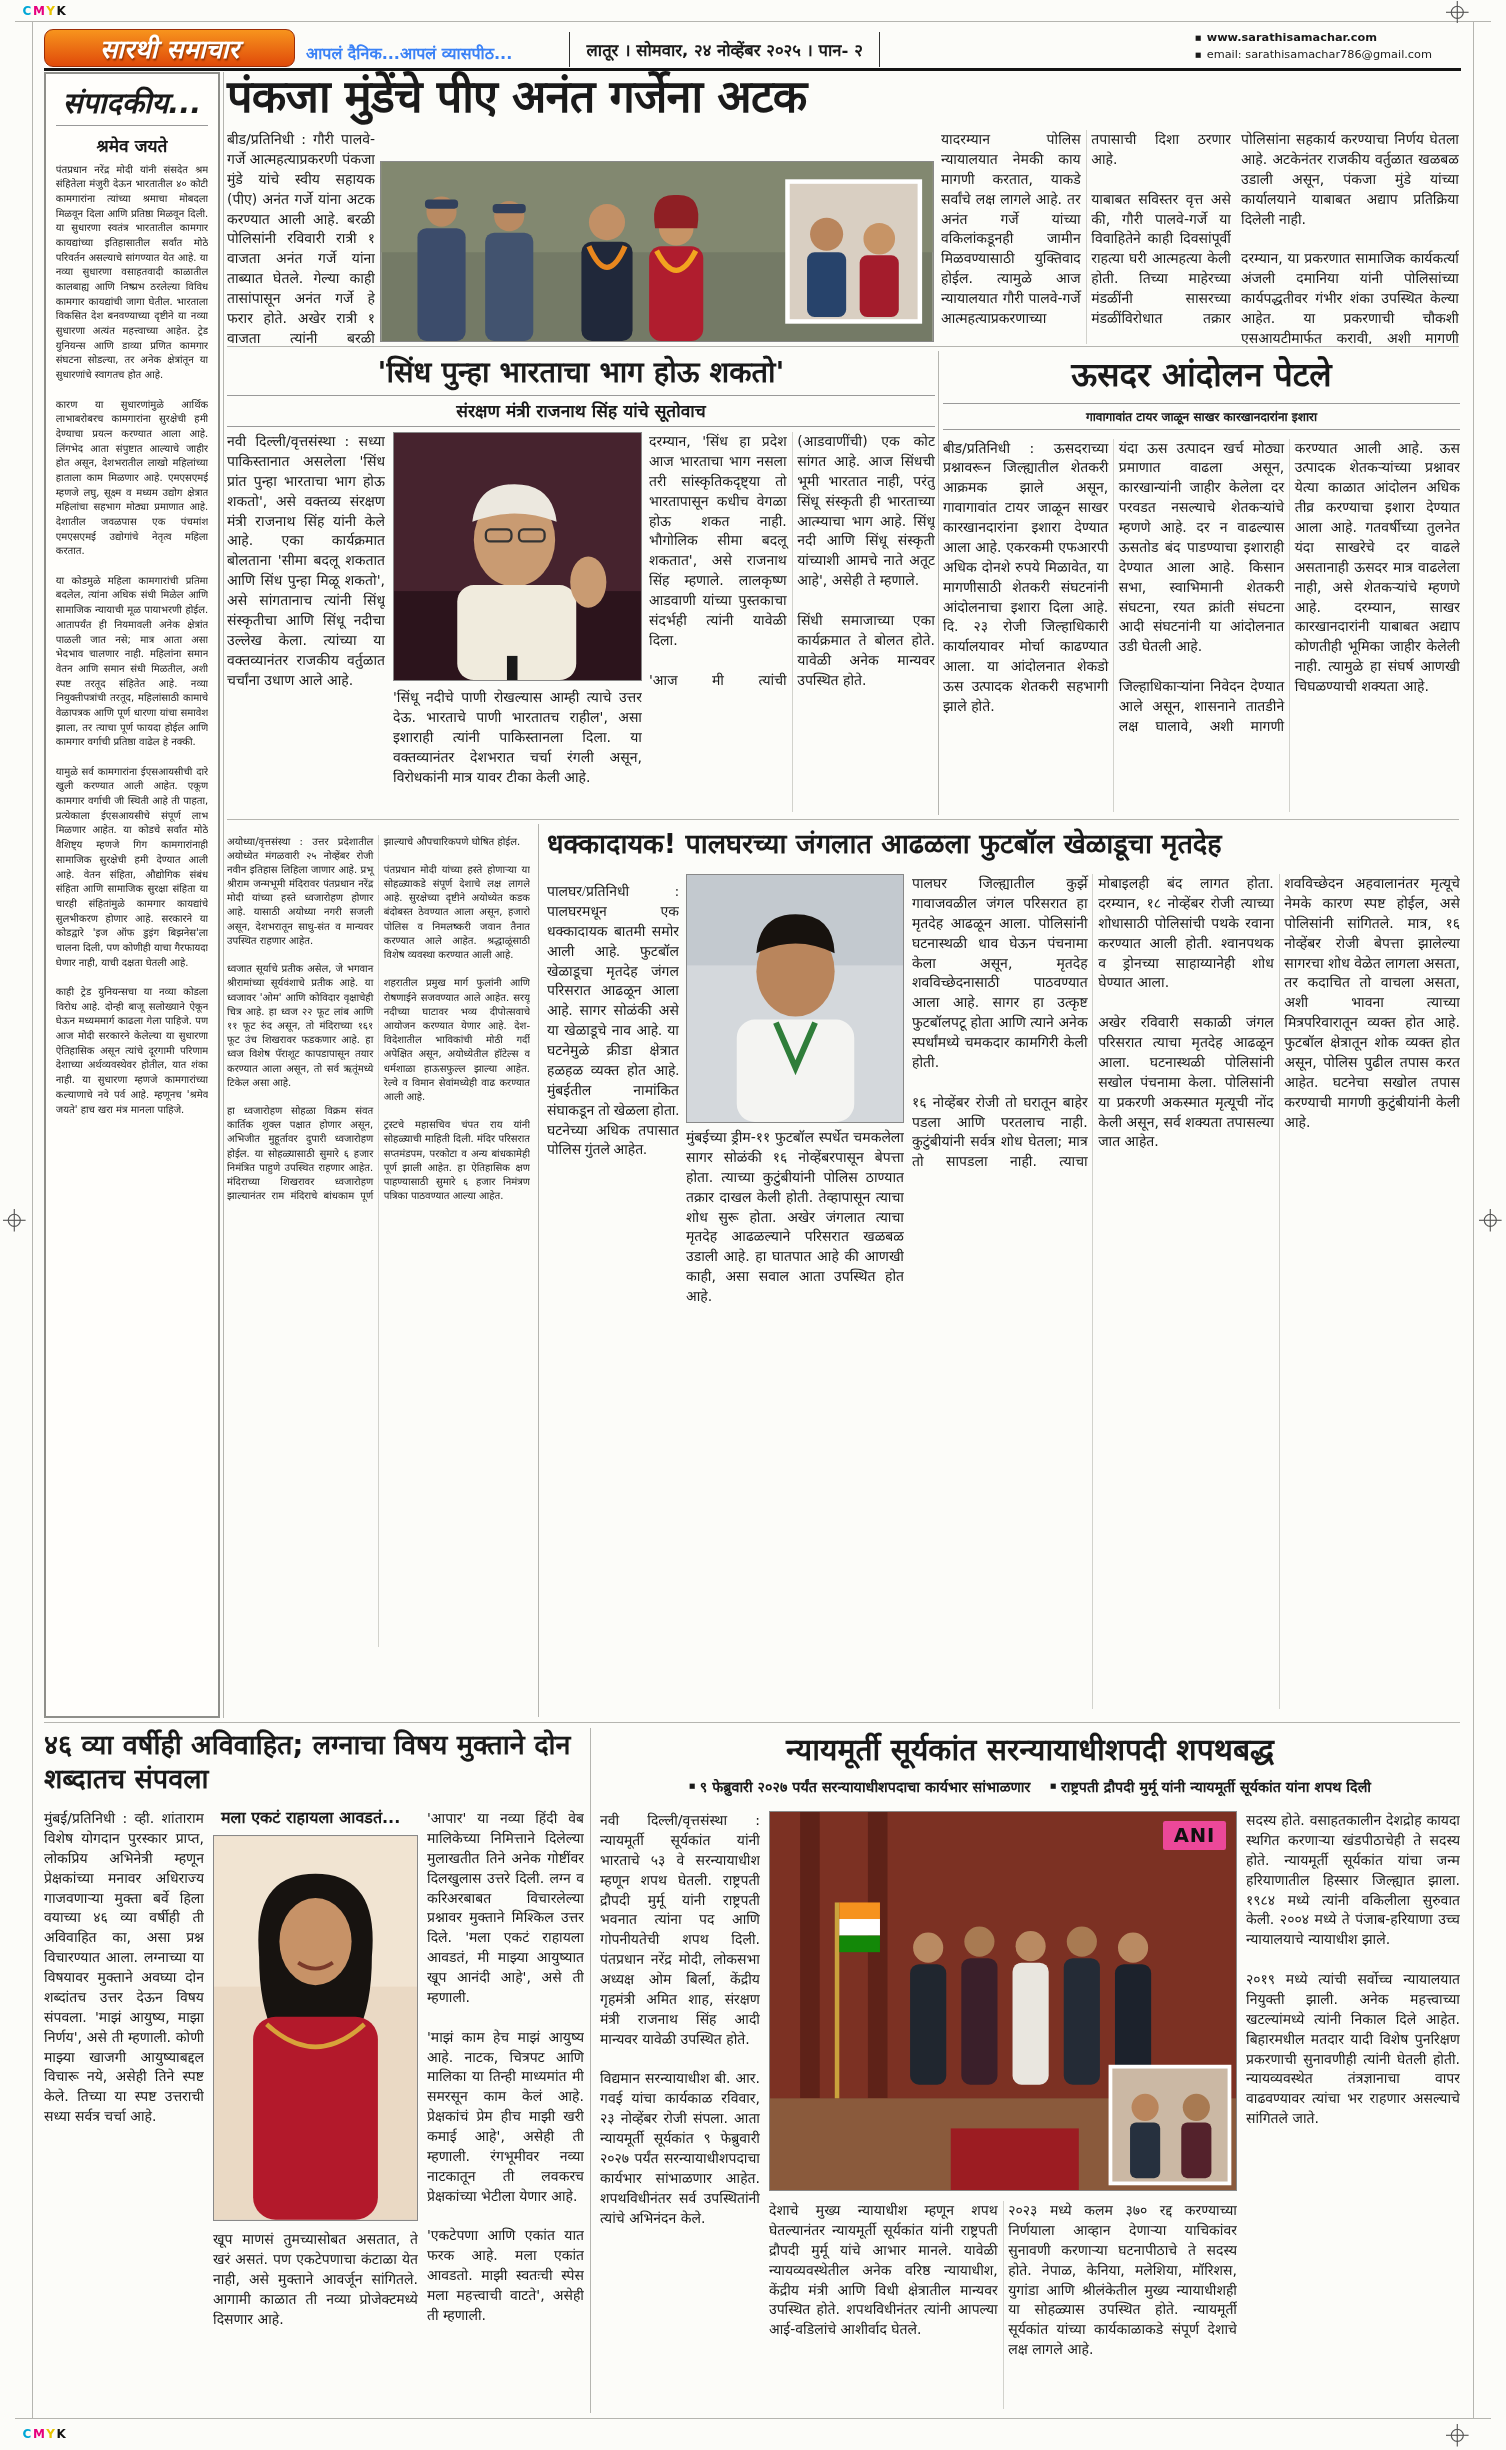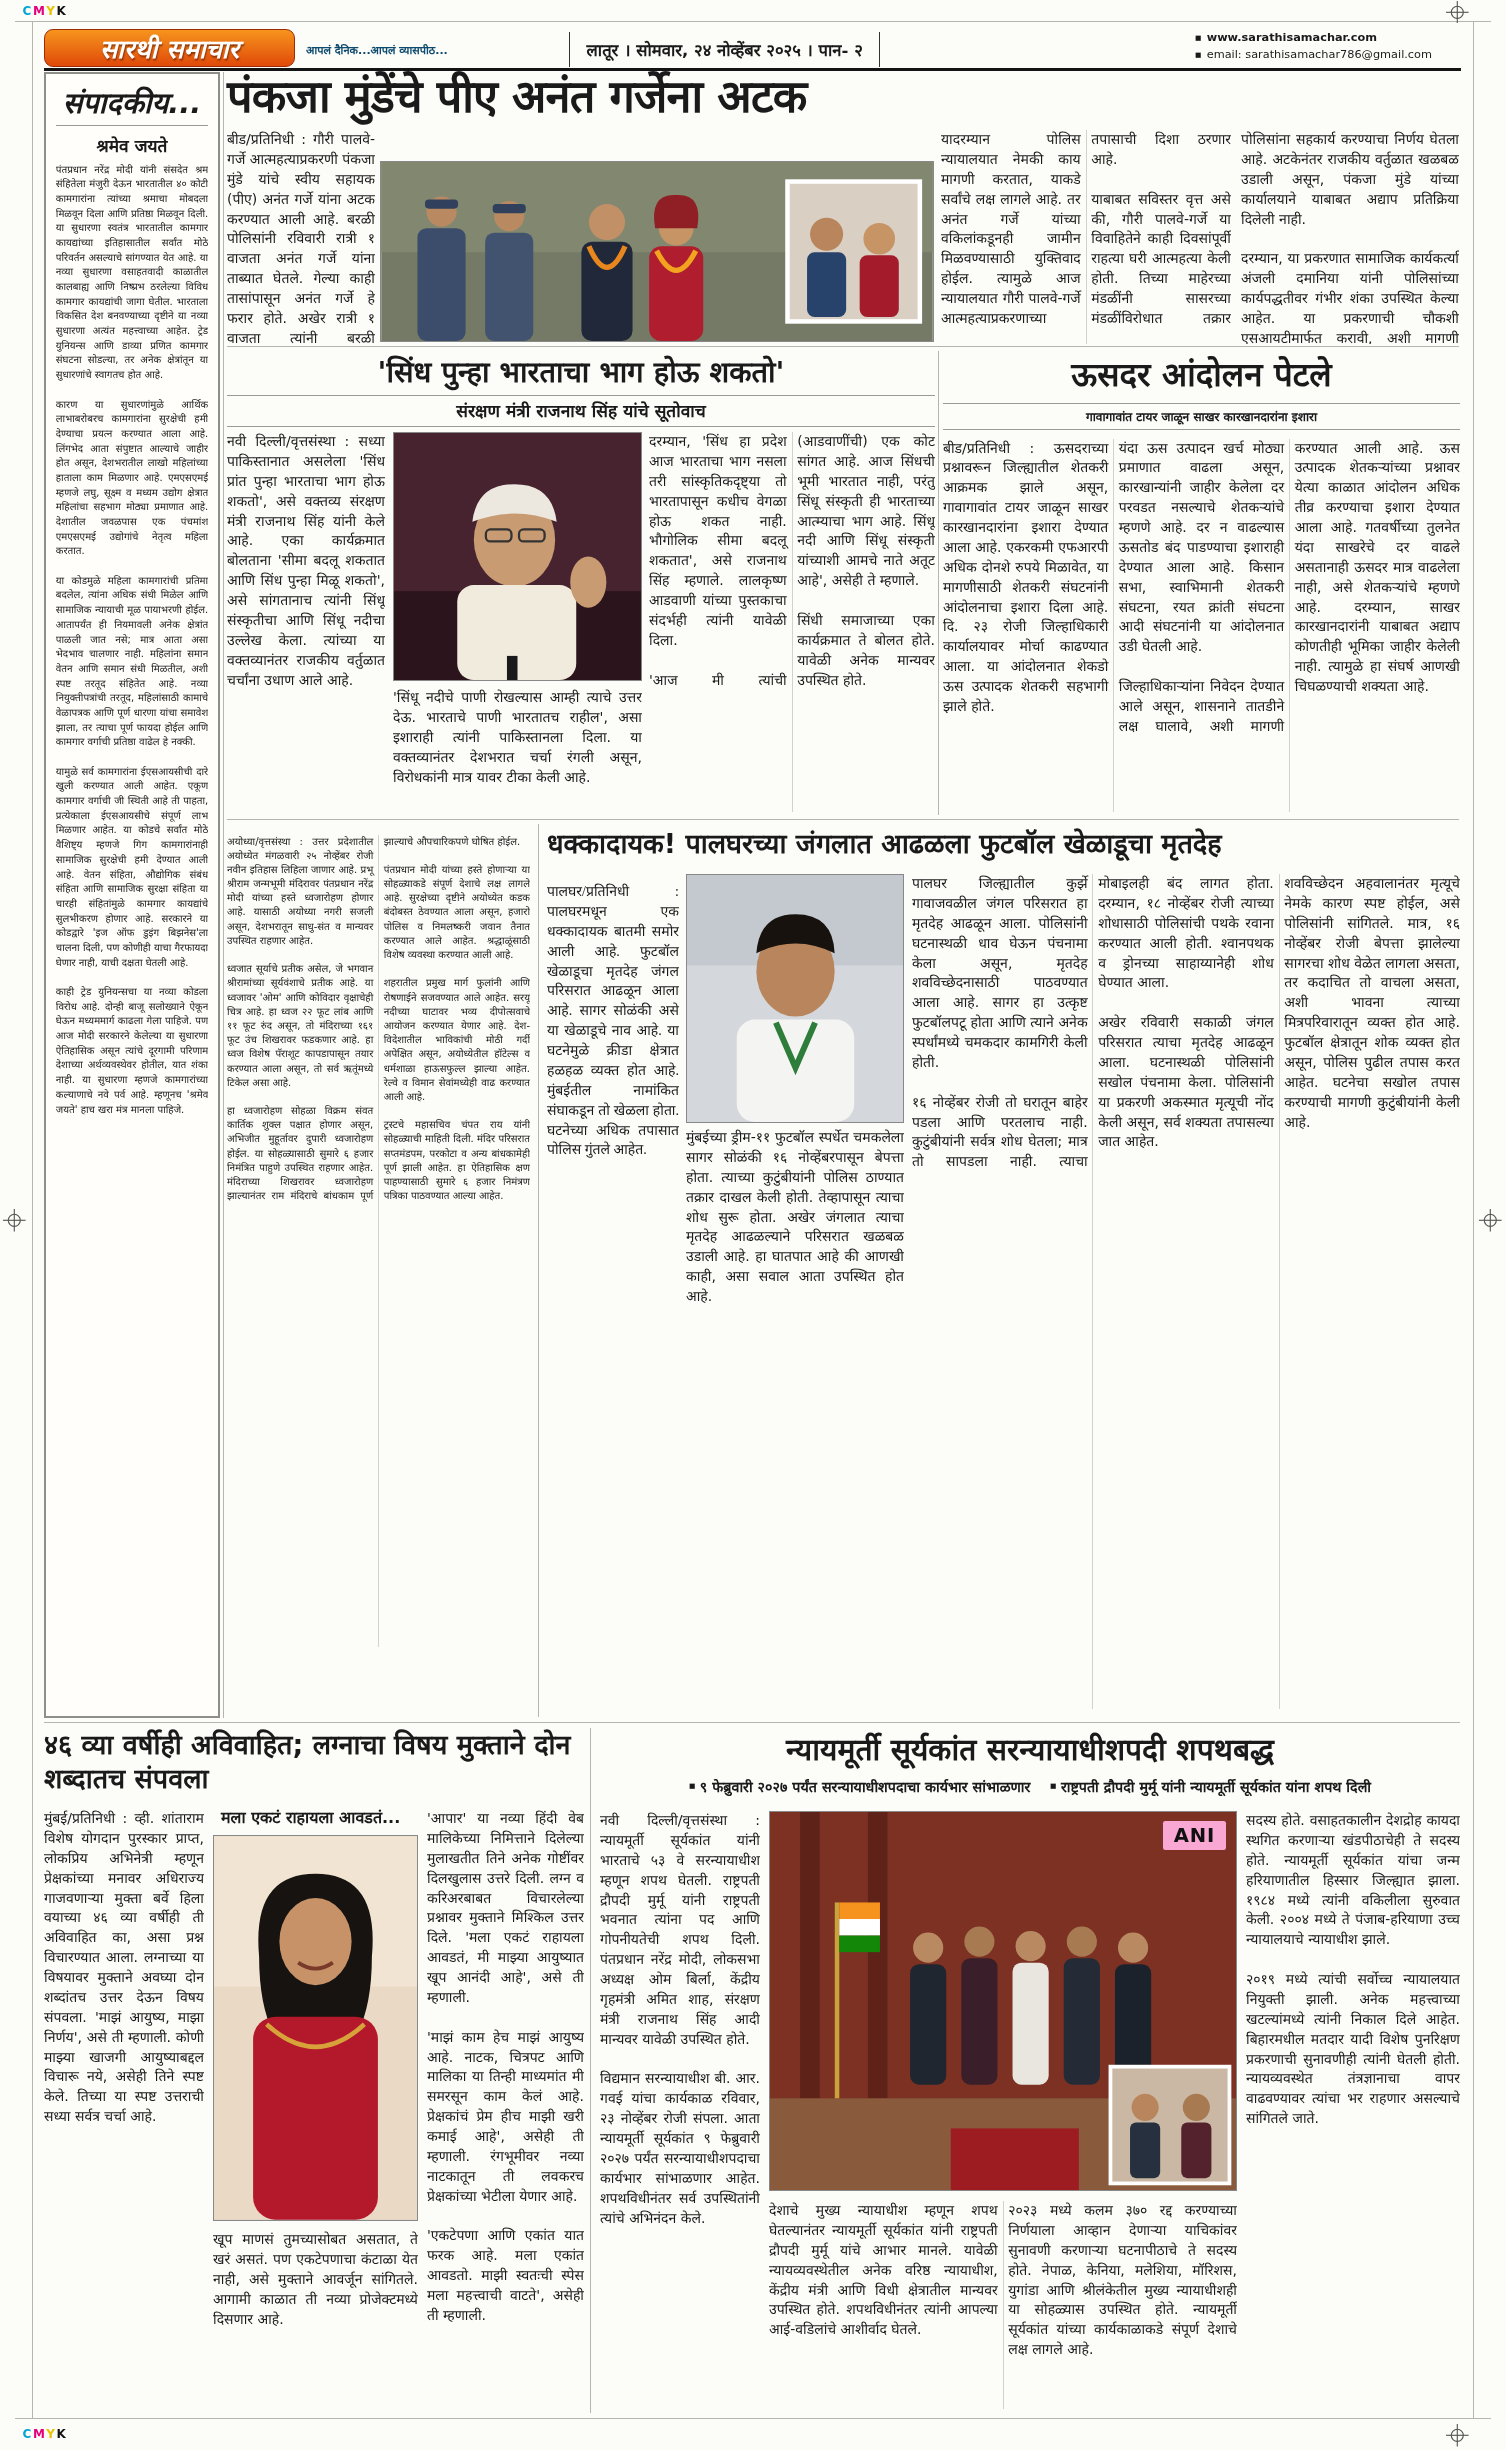--- a/index.html
+++ b/index.html
@@ -13,21 +13,21 @@
   .thickrule{position:absolute;height:3px;background:#141414;}
   
   .cmyk{position:absolute;font-weight:bold;font-size:12px;letter-spacing:1.5px;}
   .cmyk .c{color:#00a6d6}.cmyk .m{color:#e6007e}.cmyk .y{color:#e8c400}.cmyk .k{color:#111}
   .regmark{position:absolute;width:22.6px;height:22.6px;}
   
   .logo-box{position:absolute;left:44px;top:29px;width:249px;height:36px;border-radius:9px;
     background:linear-gradient(180deg,#f7941d,#e04a0a);border:1.5px solid #9c2c06;
     display:flex;align-items:center;justify-content:center;color:#fff;font-weight:800;
     font-size:25.6px;text-shadow:0.8px 1.5px 1.5px rgba(60,10,0,.5);font-style:italic;}
-  .tagline{position:absolute;left:306px;top:42px;font-size:11px;font-weight:700;color:#0c4a6e;}
+  .tagline{position:absolute;left:306px;top:42px;font-size:16px;font-weight:700;color:#3b82f6;}
   .datebox{position:absolute;left:569px;top:32px;border-left:1.5px solid #333;border-right:1.5px solid #333;
     padding:6px 16.6px;font-size:16.6px;font-weight:700;}
   .contact{position:absolute;left:1195px;top:30px;width:271px;font-size:11.3px;line-height:1.5;}
   .contact .row{display:flex;align-items:center;gap:5.3px;font-weight:700;}
   .contact .row.em{font-weight:400;}
   .sq{font-size:6.8px;line-height:1;}
   
   .edit-box{position:absolute;left:44px;top:72px;width:176px;height:1646px;
     border:2.3px double #8f8f8a;padding:7.5px 9.8px;box-sizing:border-box;background:#fffefb;}
   .edit-label{font-size:29px;font-weight:800;font-style:italic;text-align:center;
@@ -37,21 +37,21 @@
     overflow:hidden;height:1499px;}
   
   .headline-xxl{font-size:45px;font-weight:800;line-height:1.15;letter-spacing:-0.8px;}
   .headline-xl{font-size:33px;font-weight:800;text-align:center;}
   .headline-lg{font-size:29px;font-weight:800;text-align:center;}
   .headline-md{font-size:27px;font-weight:800;}
   .subhead{font-weight:700;text-align:center;}
   .subhead-bar{border-top:0.8px solid #999;border-bottom:0.8px solid #999;padding:3.8px 0;}
   .photo{position:absolute;background:#ccc;overflow:hidden;border:0.8px solid #888;box-sizing:border-box;}
   .photo svg{display:block;}
-  .ani-box{position:absolute;top:9px;right:10.5px;background:#f9a8d4;color:#111;font-weight:800;
+  .ani-box{position:absolute;top:9px;right:10.5px;background:#ec4899;color:#111;font-weight:800;
     font-size:19.6px;padding:3px 10.5px;border-radius:2.3px;letter-spacing:0.8px;}
   .bullets{display:flex;justify-content:center;gap:19.6px;font-size:14.3px;font-weight:700;}
   .bullets .b{display:flex;gap:4.5px;align-items:center;}
   .cols2{columns:2;column-gap:10.5px;column-rule:0.8px solid #d2d2cc;}
   .cols3{columns:3;column-gap:10.5px;column-rule:0.8px solid #d2d2cc;}
 </style>
 </head>
 <body>
 
 <div class="page">

